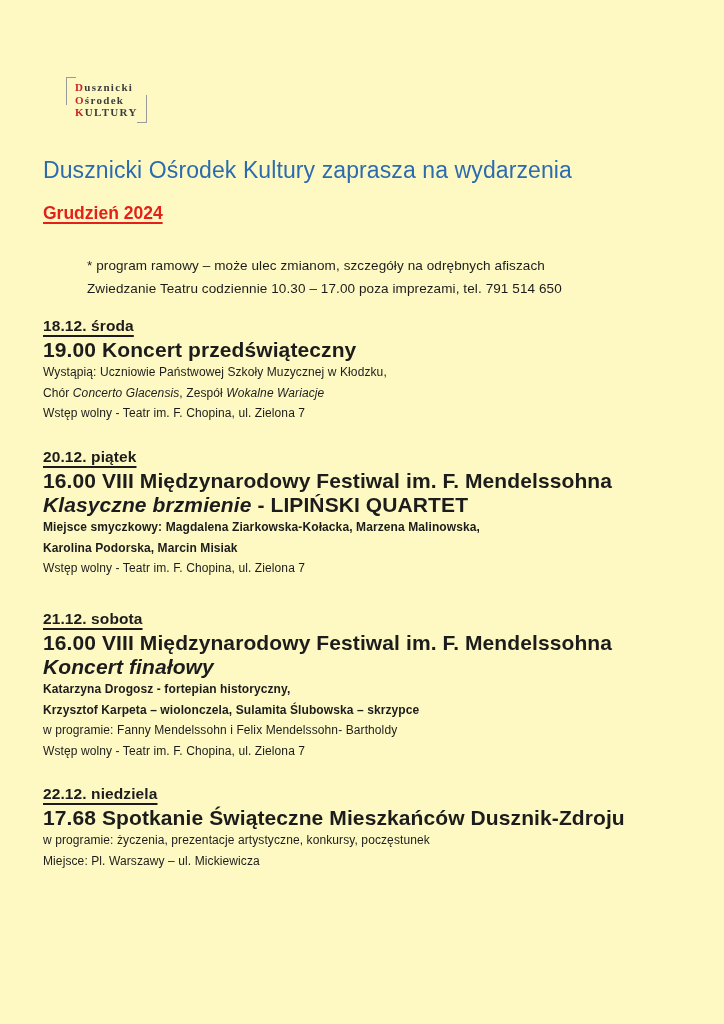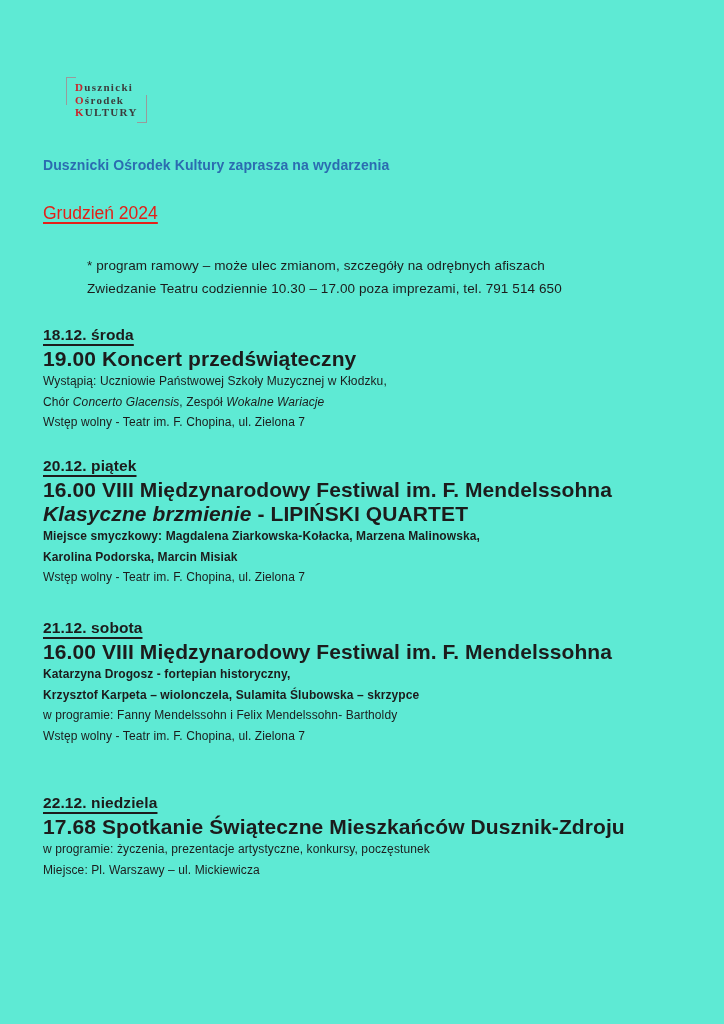--- a/index.html
+++ b/index.html
@@ -14,21 +14,21 @@
   html, body { background: #ffffff; }
   body {
     width: 724px; height: 1024px;
     font-family: "Liberation Sans", sans-serif;
     color: var(--ink);
     position: relative;
     overflow: hidden;
   }
   .page {
     position: absolute; inset: 0;
-    background: #5eead4;
+    background: #fef9c3;
   }
 
   
   .logo {
     position: absolute; left: 66px; top: 77px;
     padding: 4px 9px 4px 9px;
     font-family: "Liberation Serif", serif;
     font-weight: 700;
     font-size: 11px;
     line-height: 12.5px;
@@ -46,45 +46,45 @@
     content: ""; position: absolute; right: 0; bottom: 0;
     width: 9px; height: 27px;
     border-right: 1.6px solid var(--bracket);
     border-bottom: 1.6px solid var(--bracket);
   }
   .logo-initial { color: var(--logo-red); }
 
   
   .doc-title {
     position: absolute; left: 43px; top: 157px;
-    font-size: 14px; font-weight: 700;
+    font-size: 23px; font-weight: 400;
     color: var(--blue);
     letter-spacing: 0.1px;
   }
   .month-heading {
     position: absolute; left: 43px; top: 203px;
-    font-size: 17.5px; font-weight: 400;
+    font-size: 17.5px; font-weight: 700;
     color: var(--red);
     text-decoration: underline;
     text-decoration-thickness: 1.8px;
     text-underline-offset: 3px;
   }
 
   
   .notes {
     position: absolute; left: 43px; top: 254px; margin-left: 44px;
   }
   .note-line {
     font-size: 13.5px; line-height: 23px;
     color: var(--ink);
     letter-spacing: 0.1px;
   }
 
   
-  .events-list { position: absolute; inset: 0; margin-top: 9px; }
+  .events-list { position: absolute; inset: 0; }
   .event { position: absolute; left: 43px; }
   .event:nth-of-type(1) { top: 314px; }
   .event:nth-of-type(2) { top: 445px; }
   .event:nth-of-type(3) { top: 607px; }
   .event:nth-of-type(4) { top: 782px; }
 
   .event-date {
     font-size: 15.5px; font-weight: 700;
     line-height: 24px;
     text-decoration: underline;
@@ -130,20 +130,21 @@
         <h3 class="event-date">20.12. piątek</h3>
         <p class="line lg"><span class="b">16.00 VIII Międzynarodowy Festiwal im. F. Mendelssohna</span></p>
         <p class="line lg"><span class="b i">Klasyczne brzmienie</span><span class="b"> - LIPIŃSKI QUARTET</span></p>
         <p class="line sm"><span class="b">Miejsce smyczkowy: Magdalena Ziarkowska-Kołacka, Marzena Malinowska,</span></p>
         <p class="line sm"><span class="b">Karolina Podorska, Marcin Misiak</span></p>
         <p class="line sm"><span>Wstęp wolny - Teatr im. F. Chopina, ul. Zielona 7</span></p>
       </section>
       <section class="event">
         <h3 class="event-date">21.12. sobota</h3>
         <p class="line lg"><span class="b">16.00 VIII Międzynarodowy Festiwal im. F. Mendelssohna</span></p>
+        <p class="line lg"><span class="b i">Koncert finałowy</span></p>
         <p class="line sm"><span class="b">Katarzyna Drogosz - fortepian historyczny,</span></p>
         <p class="line sm"><span class="b">Krzysztof Karpeta – wiolonczela, Sulamita Ślubowska – skrzypce</span></p>
         <p class="line sm"><span>w programie: Fanny Mendelssohn i Felix Mendelssohn- Bartholdy</span></p>
         <p class="line sm"><span>Wstęp wolny - Teatr im. F. Chopina, ul. Zielona 7</span></p>
       </section>
       <section class="event">
         <h3 class="event-date">22.12. niedziela</h3>
         <p class="line lg"><span class="b">17.68 Spotkanie Świąteczne Mieszkańców Dusznik-Zdroju</span></p>
         <p class="line sm"><span>w programie: życzenia, prezentacje artystyczne, konkursy, poczęstunek</span></p>
         <p class="line sm"><span>Miejsce: Pl. Warszawy – ul. Mickiewicza</span></p>

